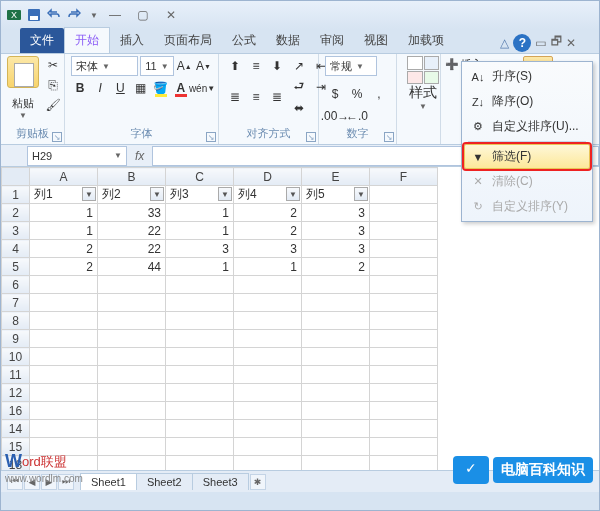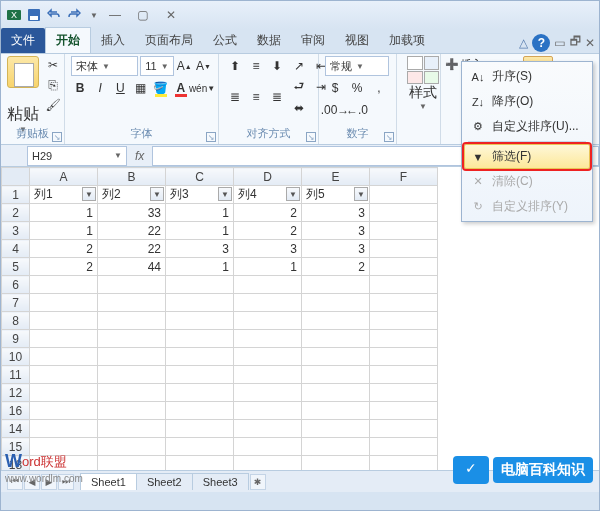--- a/index.html
+++ b/index.html
@@ -8,24 +8,24 @@
 
 
 .titlebar { height: 28px; background: linear-gradient(#e8f0fa,#d7e4f2); display: flex; align-items: center; padding: 0 4px; }
 .qat { display: flex; gap: 2px; align-items: center; }
 .qat-btn { width: 18px; height: 18px; display: flex; align-items: center; justify-content: center; border-radius: 2px; }
 .title-text { flex: 1; text-align: center; color: #555; font-size: 12px; }
 .win-controls { display: flex; gap: 4px; }
 .win-btn { width: 24px; height: 18px; display: flex; align-items: center; justify-content: center; color: #666; }
 
 
-.tabs { height: 24px; display: flex; align-items: flex-end; padding: 0 0; background: #d7e4f2; }
+.tabs { height: 24px; display: flex; align-items: flex-end; padding: 0 19px; background: #d7e4f2; }
 .tab { padding: 4px 10px; font-size: 12px; color: #444; cursor: pointer; }
 .tab.file { background: #2b579a; color: #fff; border-radius: 2px 2px 0 0; }
-.tab.active { background: #f5f9fd; border: 1px solid #b8cce0; border-bottom: none; color: #14532d; font-weight: bold; }
+.tab.active { background: #f5f9fd; border: 1px solid #b8cce0; border-bottom: none; color: #8b5cf6; }
 .tab-right { margin-left: auto; display: flex; gap: 4px; align-items: center; padding-right: 4px; }
 .help-btn { width: 18px; height: 18px; background: #2b72c4; color: #fff; border-radius: 50%; display: flex; align-items: center; justify-content: center; font-weight: bold; }
 
 
 .ribbon { height: 92px; background: #f5f9fd; border-top: 1px solid #b8cce0; border-bottom: 1px solid #b8cce0; display: flex; position: relative; }
 .rgroup { border-right: 1px solid #d0dce8; padding: 2px 6px 14px 6px; position: relative; display: flex; flex-direction: column; }
 .rgroup-label { position: absolute; bottom: 3px; left: 0; right: 0; text-align: center; color: #6a8bb0; font-size: 11px; }
 .rgroup-dlg { position: absolute; bottom: 2px; right: 2px; width: 10px; height: 10px; border: 1px solid #8aa5c4; font-size: 8px; display: flex; align-items: center; justify-content: center; color: #8aa5c4; }
 
 
@@ -154,21 +154,21 @@
       <div style="color:#666;">🗗</div>
       <div style="color:#666;">✕</div>
     </div>
   </div>
 
   <div class="ribbon">
     <div class="rgroup" style="width:64px;">
       <div class="clip-main">
         <div class="paste-btn">
           <div class="paste-icon"></div>
-          <div style="font-size:16px;margin-top:16px;">粘贴</div>
+          <div style="font-size:11px;margin-top:8px;">粘贴</div>
           <div style="font-size:8px;color:#666;">▼</div>
         </div>
         <div class="clip-side">
           <div class="sm-btn">✂</div>
           <div class="sm-btn">⎘</div>
           <div class="sm-btn">🖌</div>
         </div>
       </div>
       <div class="rgroup-label">剪贴板</div>
       <div class="rgroup-dlg">↘</div>
@@ -227,21 +227,21 @@
         <div style="display:flex;flex-direction:column;gap:1px;">
           <div class="fmt-btn">⇤</div>
           <div class="fmt-btn">⇥</div>
         </div>
       </div>
       <div class="rgroup-label">对齐方式</div>
       <div class="rgroup-dlg">↘</div>
     </div>
 
     <div class="rgroup" style="width:78px;">
-      <div class="combo" style="width:64px;margin-bottom:2px;">
+      <div class="combo" style="width:52px;margin-bottom:8px;">
           <span>常规</span>
           <span class="combo-arrow">▼</span>
         </div>
       <div class="font-row">
         <div class="fmt-btn">$</div>
         <div class="fmt-btn">%</div>
         <div class="fmt-btn">,</div>
       </div>
       <div class="font-row">
         <div class="fmt-btn">.00→</div>

